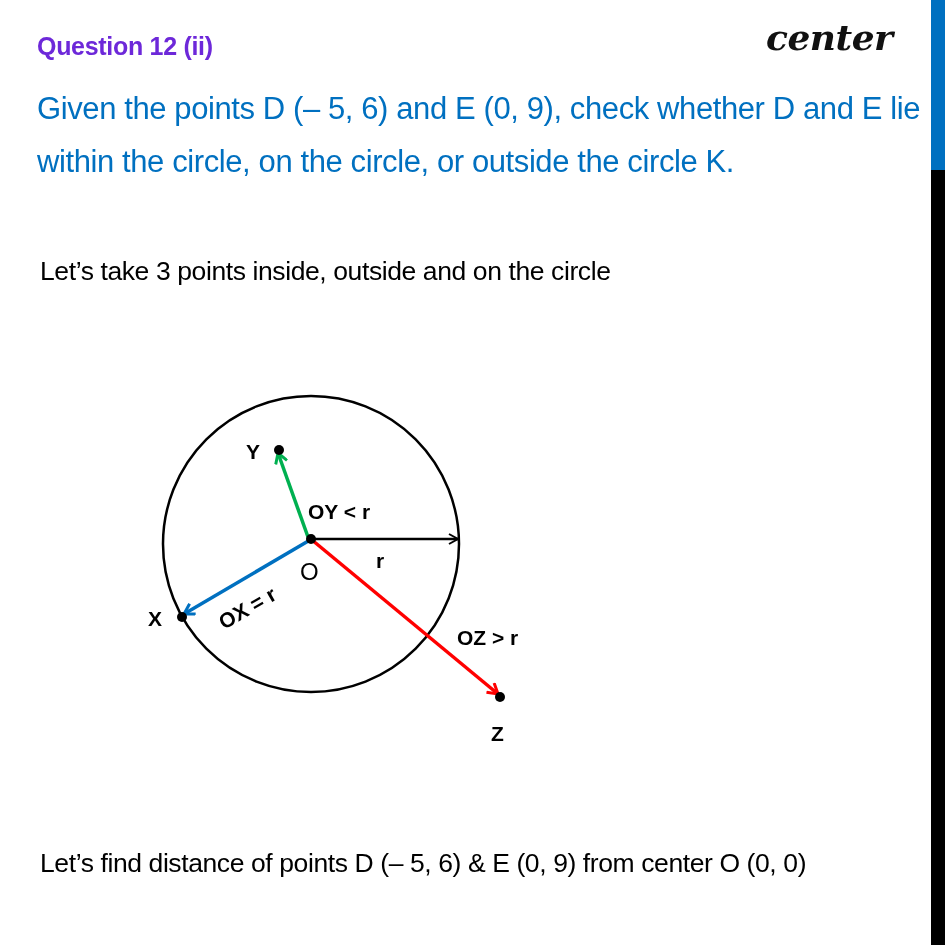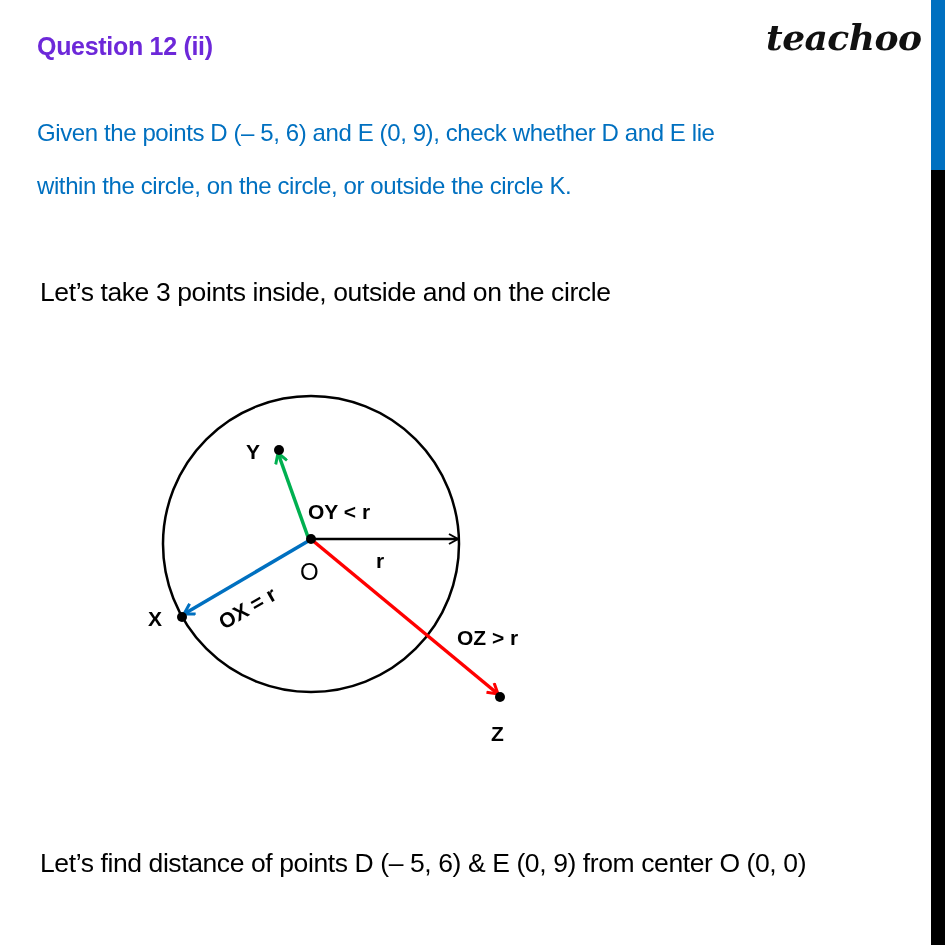--- a/index.html
+++ b/index.html
@@ -1,38 +1,38 @@
 <!DOCTYPE html>
 <html><head>
 <meta charset="utf-8">
 <style>
   html, body { margin:0; padding:0; }
   body { width:945px; height:945px; background:#ffffff; position:relative; overflow:hidden;
          font-family:"Liberation Sans", sans-serif; }
   .abs { position:absolute; white-space:nowrap; }
   .title { left:37px; top:32px; font-size:25px; font-weight:bold; color:#6d28d9; letter-spacing:-0.3px; }
-  .q-line { left:37px; font-size:24px; color:#0070c0; letter-spacing:-0.4px;margin-top:28px; }
+  .q-line { left:37px; font-size:31px; color:#0070c0; letter-spacing:-0.4px; }
   .logo { left:766px; top:16px; font-family:"DejaVu Serif", serif; font-style:italic; font-weight:bold;
           font-size:36px; color:#111; letter-spacing:-0.5px; }
   .body-text { left:40px; font-size:26.5px; color:#000; letter-spacing:-0.4px; }
   .rail-blue { left:931px; top:0; width:14px; height:170px; }
   .rail-black { left:931px; top:170px; width:14px; height:775px; }
   svg { position:absolute; left:0; top:0; }
   .lbl { font-family:"Liberation Sans", sans-serif; font-weight:bold; font-size:21px; fill:#000; }
 </style>
 </head>
 <body>
 
 <div class="abs title">Question 12 (ii)</div>
-<div class="abs logo">teachoo</div>
+<div class="abs logo">center</div>
 
 <div class="abs q-line" style="top:91px;">Given the points D (– 5, 6) and E (0, 9), check whether D and E lie</div>
 <div class="abs q-line" style="top:144px;">within the circle, on the circle, or outside the circle K.</div>
 
-<div class="abs body-text" style="top:277px;text-align:right;">Let’s take 3 points inside, outside and on the circle</div>
+<div class="abs body-text" style="top:256px;text-align:right;">Let’s take 3 points inside, outside and on the circle</div>
 
 <svg width="945" height="945">
   <defs>
     <marker id="arrBlack" markerWidth="12" markerHeight="12" refX="10" refY="6" orient="auto" markerUnits="userSpaceOnUse">
       <path d="M1,1 L10,6 L1,11" fill="none" stroke="#000" stroke-width="2"></path>
     </marker>
     <marker id="arrGreen" markerWidth="14" markerHeight="14" refX="11" refY="7" orient="auto" markerUnits="userSpaceOnUse">
       <path d="M1,1 L11,7 L1,13" fill="none" stroke="#00b050" stroke-width="3"></path>
     </marker>
     <marker id="arrBlue" markerWidth="14" markerHeight="14" refX="11" refY="7" orient="auto" markerUnits="userSpaceOnUse">

